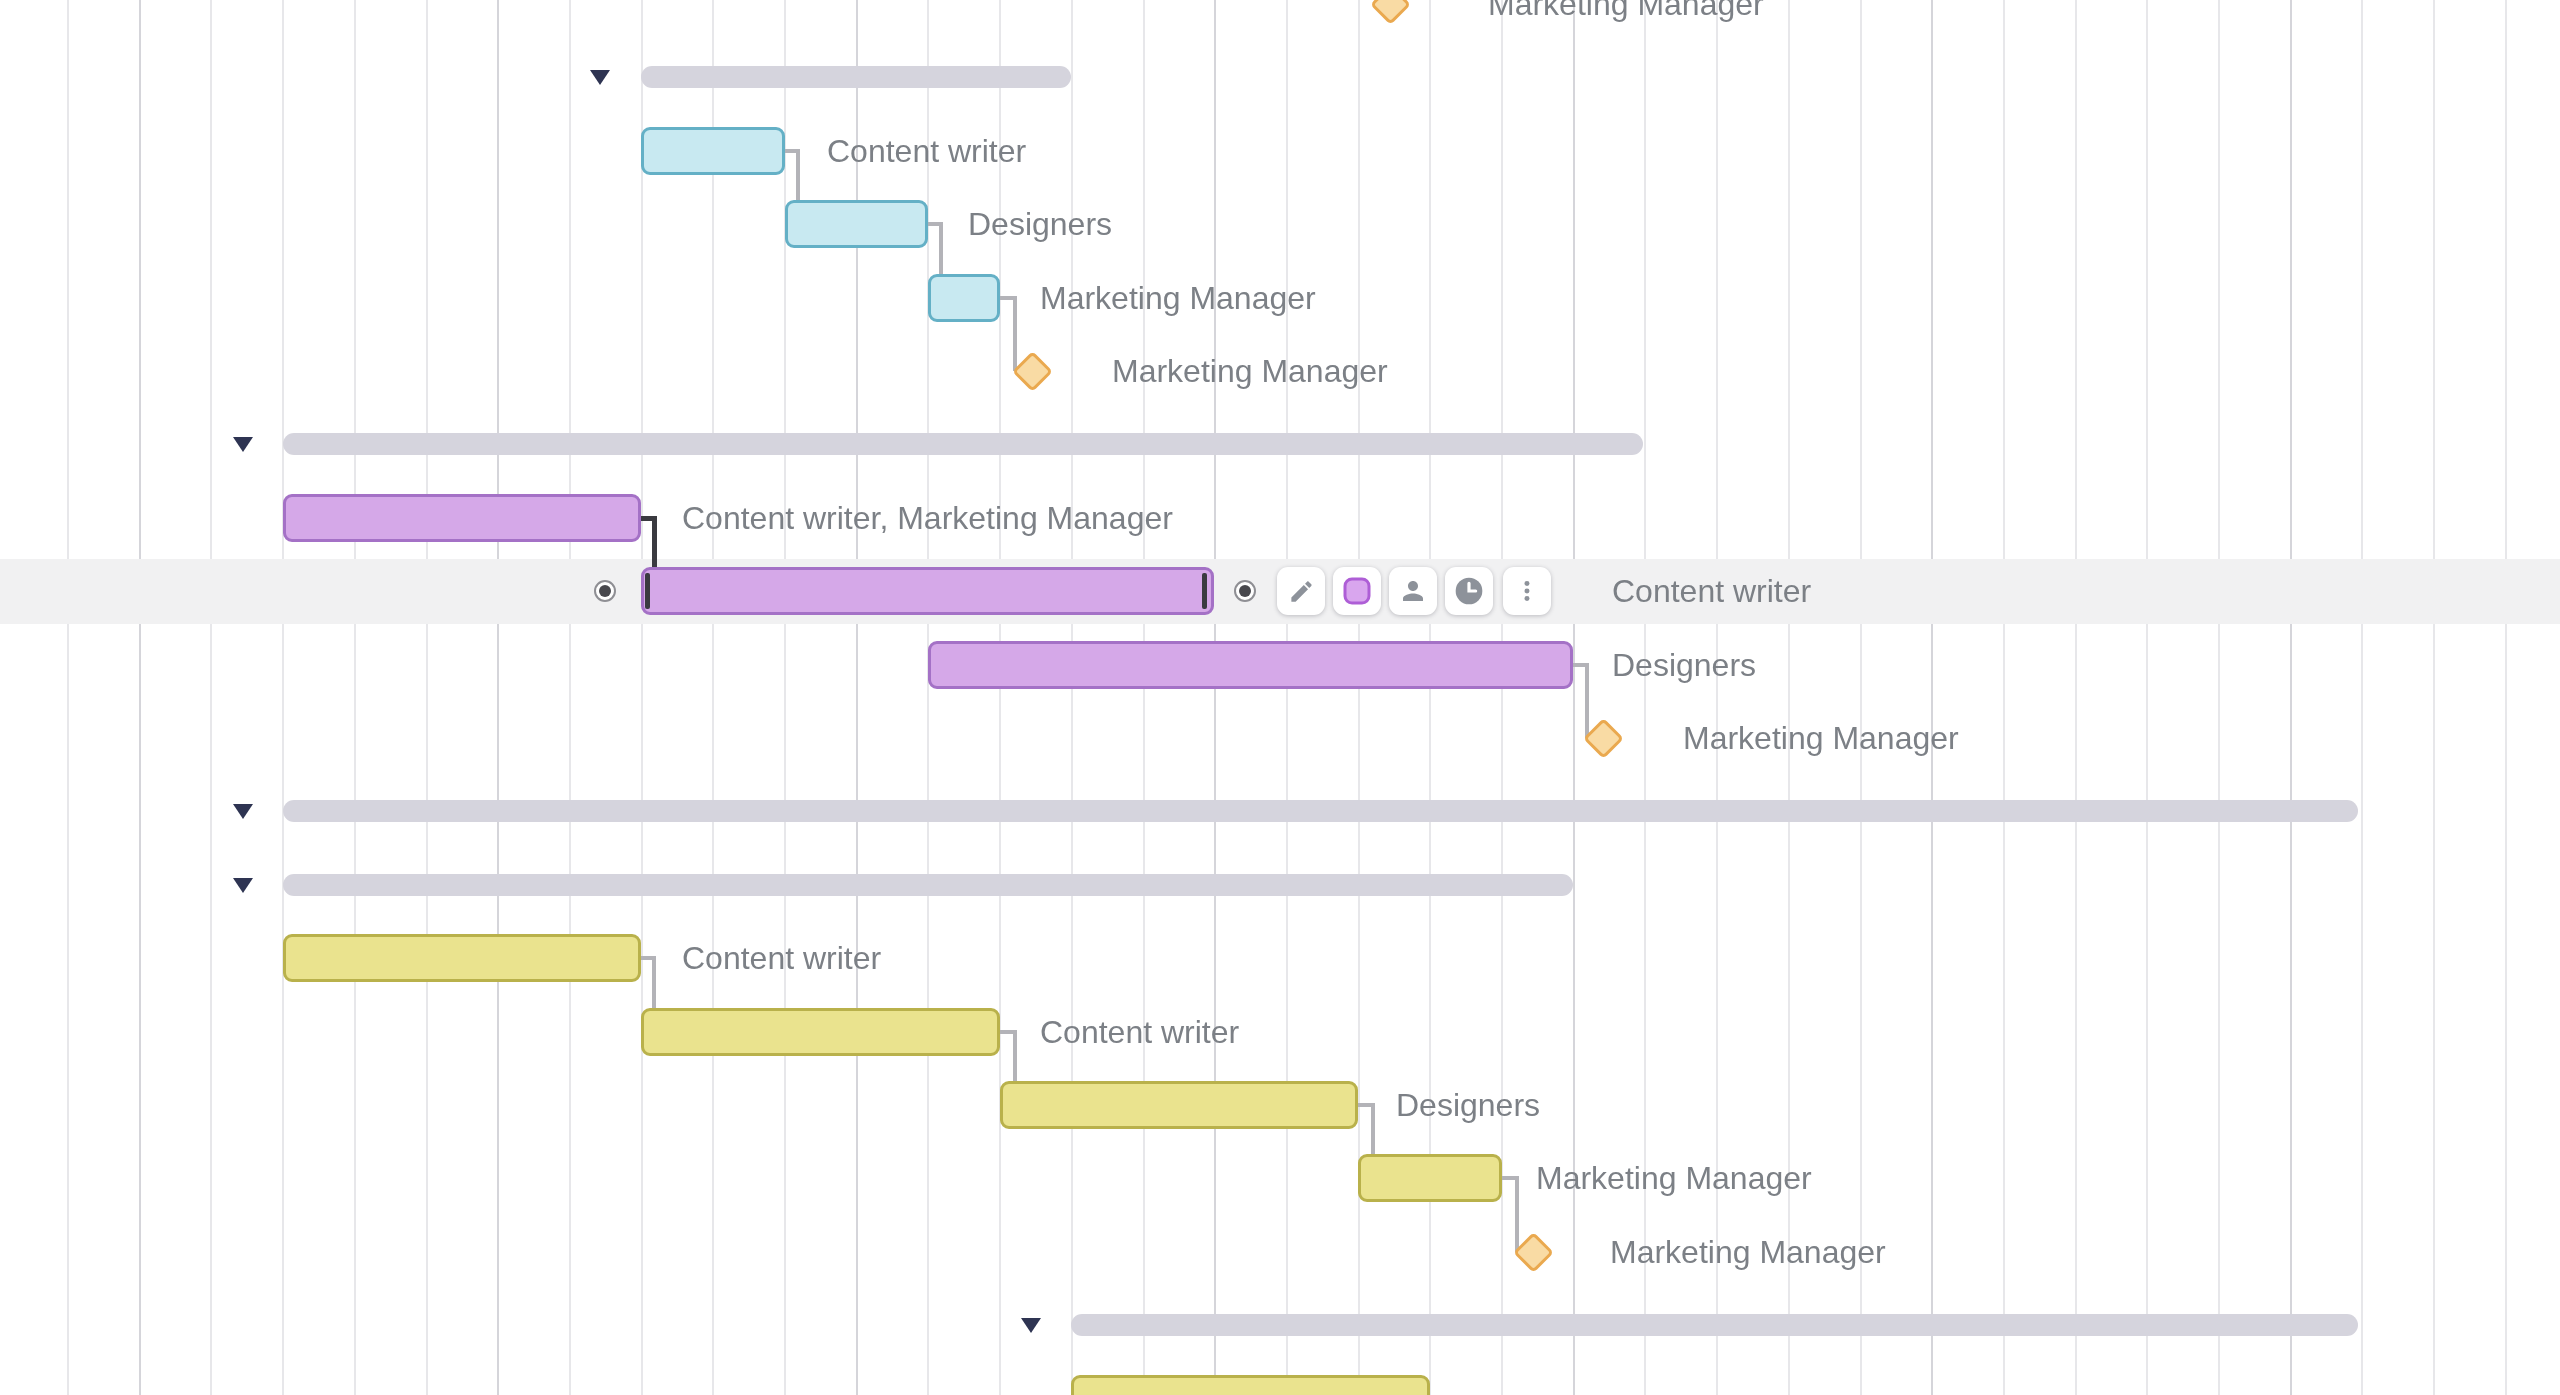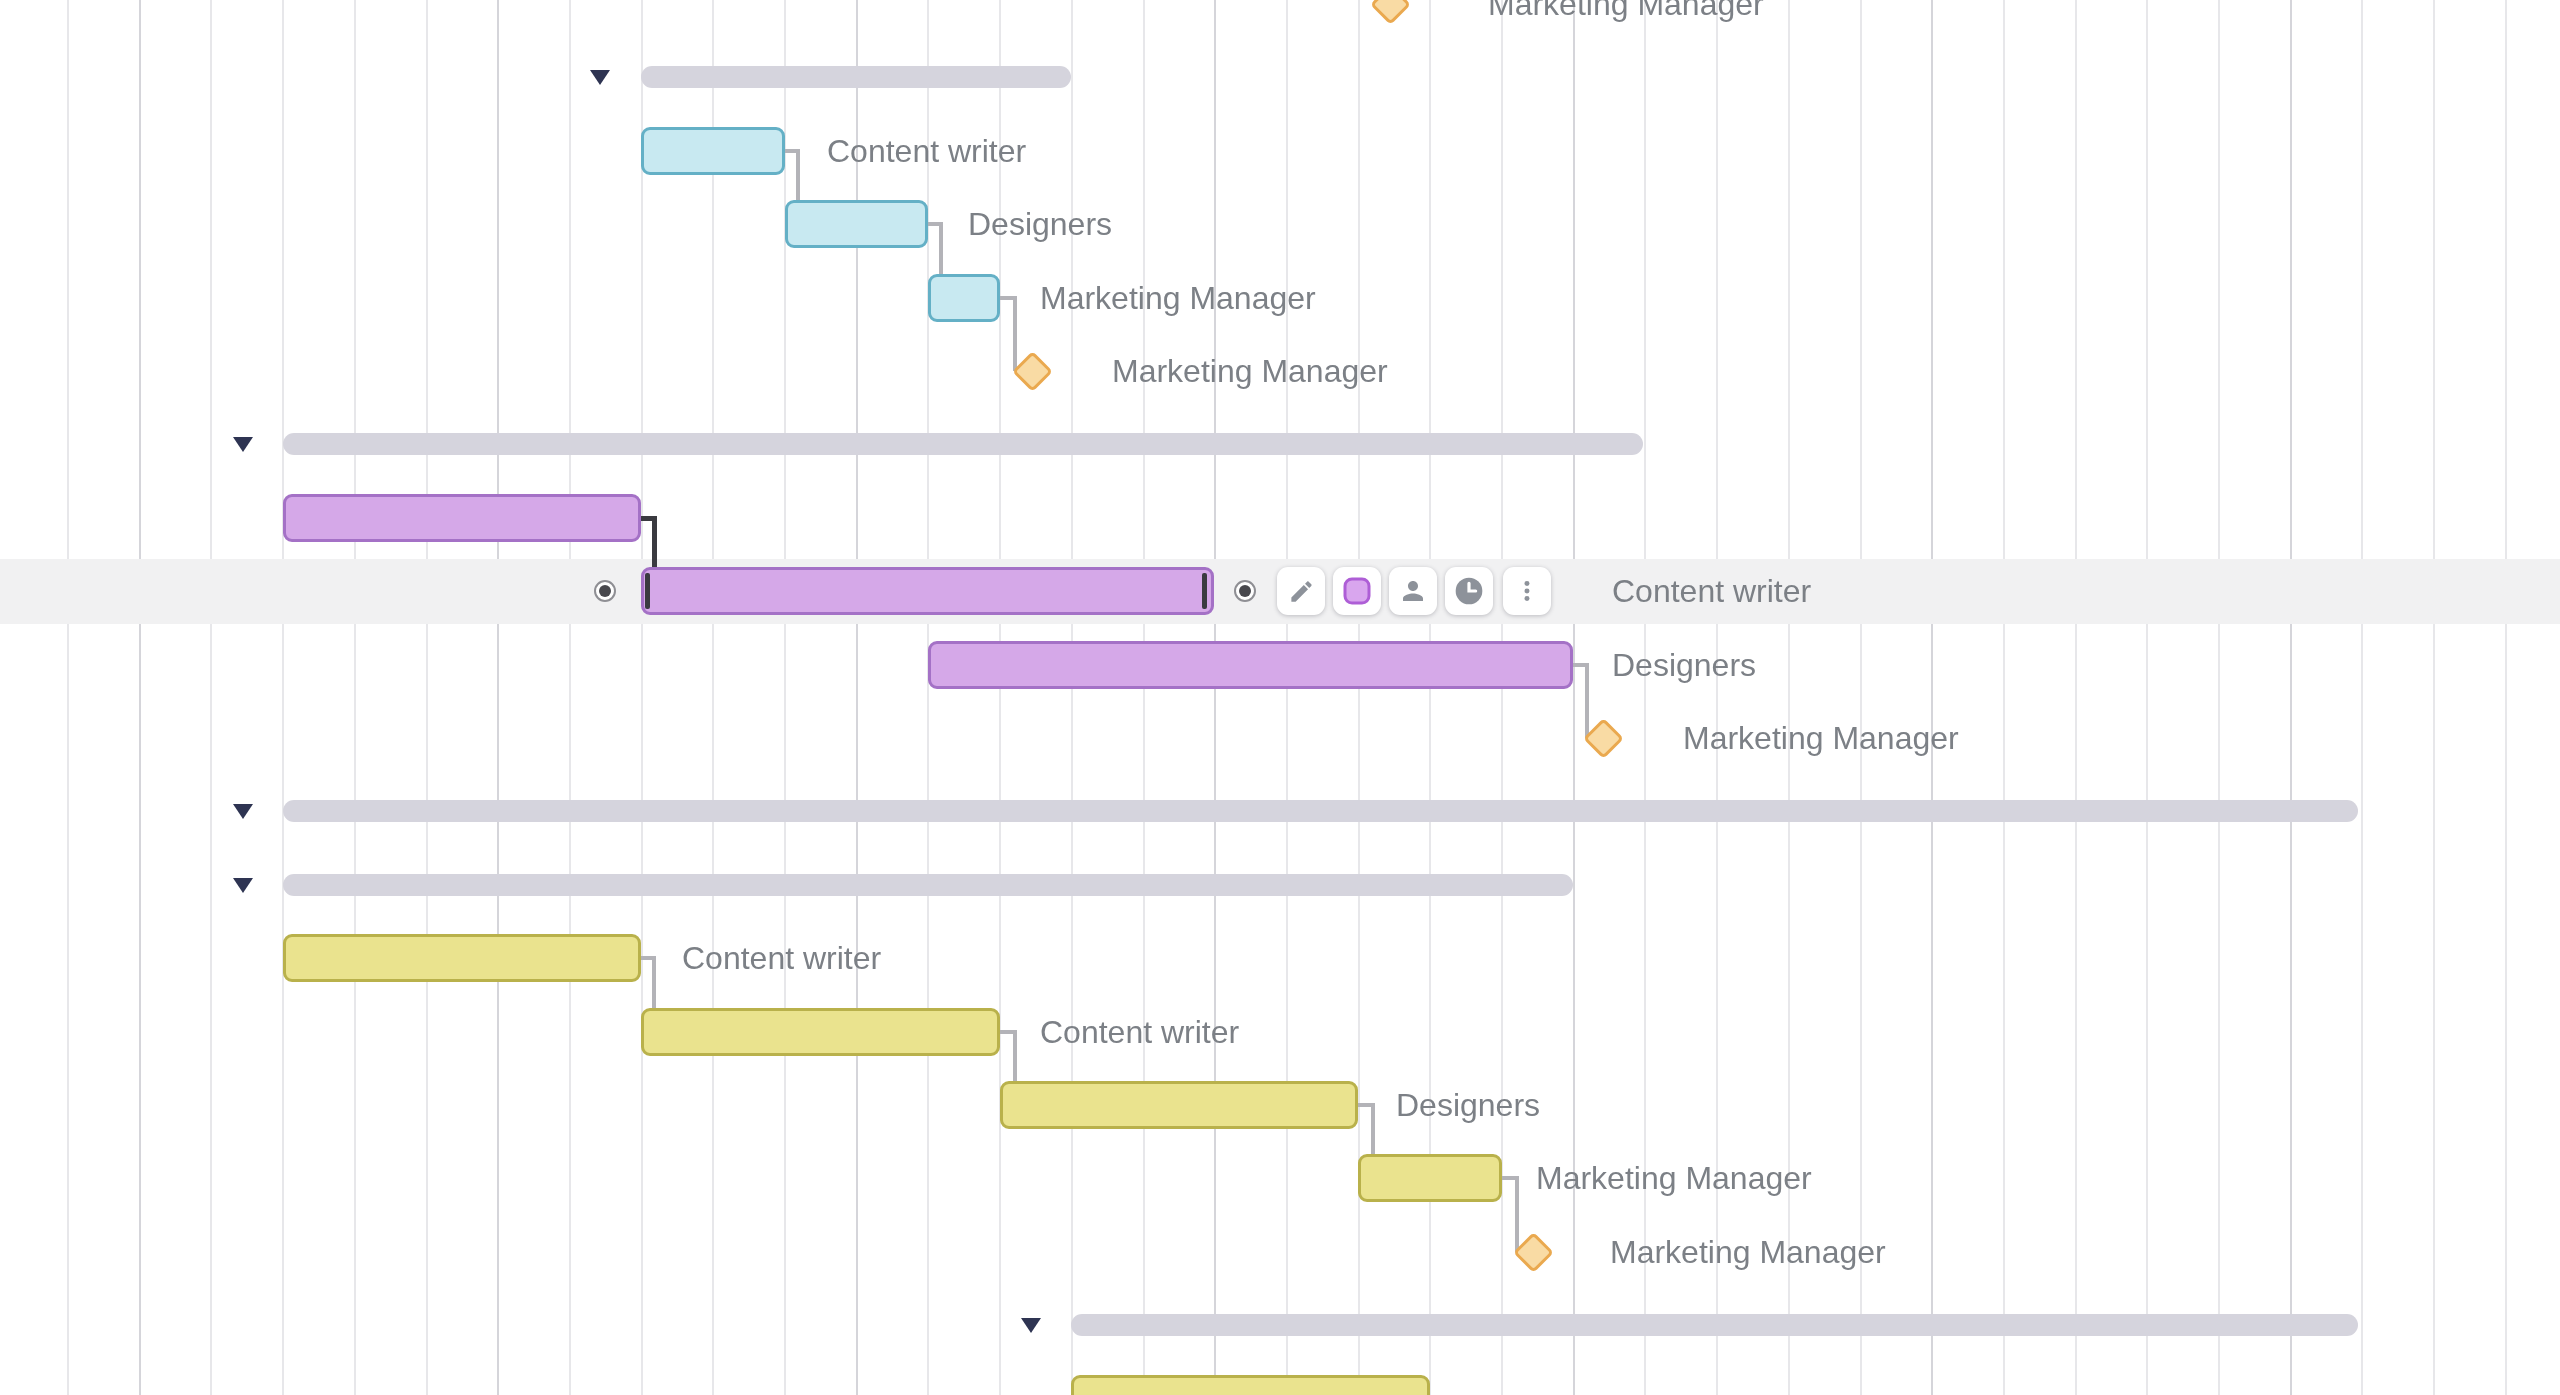--- a/index.html
+++ b/index.html
@@ -96,20 +96,21 @@
     <div class="bar-label" style="left: 827px; top: 134px; color: rgb(124, 128, 134);">Content writer</div>
     <div class="task-bar" style="left: 785px; top: 200px; width: 143px; background: rgb(200, 233, 241); border-color: rgb(100, 176, 198);"></div>
     <div class="bar-label" style="left: 968px; top: 207px; color: rgb(124, 128, 134);">Designers</div>
     <div class="task-bar" style="left: 928px; top: 274px; width: 72px; background: rgb(200, 233, 241); border-color: rgb(100, 176, 198);"></div>
     <div class="bar-label" style="left: 1040px; top: 281px; color: rgb(124, 128, 134);">Marketing Manager</div>
     <div class="milestone" style="left: 1017.5px; top: 356.5px; background: rgb(249, 219, 164); border-color: rgb(234, 169, 79);"></div>
     <div class="bar-label" style="left: 1112px; top: 354px; color: rgb(124, 128, 134);">Marketing Manager</div>
     <div class="twirl" style="left: 233px; top: 437px; border-top: 15px solid rgb(46, 52, 82);"></div>
     <div class="summary-bar" style="left: 283px; top: 433px; width: 1360px; background: rgb(213, 212, 221);"></div>
     <div class="task-bar" style="left: 283px; top: 494px; width: 358px; background: rgb(213, 168, 232); border-color: rgb(164, 113, 198);"></div>
+    <div class="bar-label" style="left: 682px; top: 501px; color: rgb(124, 128, 134);">Content writer, Marketing Manager</div>
     <div class="task-bar" style="left: 641px; top: 567px; width: 573px; background: rgb(213, 168, 232); border-color: rgb(164, 113, 198);"></div>
     <div class="bar-label" style="left: 1612px; top: 574px; color: rgb(124, 128, 134);">Content writer</div>
     <div class="task-bar" style="left: 928px; top: 641px; width: 645px; background: rgb(213, 168, 232); border-color: rgb(164, 113, 198);"></div>
     <div class="bar-label" style="left: 1612px; top: 648px; color: rgb(124, 128, 134);">Designers</div>
     <div class="milestone" style="left: 1588.5px; top: 723.5px; background: rgb(249, 219, 164); border-color: rgb(234, 169, 79);"></div>
     <div class="bar-label" style="left: 1683px; top: 721px; color: rgb(124, 128, 134);">Marketing Manager</div>
     <div class="twirl" style="left: 233px; top: 804px; border-top: 15px solid rgb(46, 52, 82);"></div>
     <div class="summary-bar" style="left: 283px; top: 800px; width: 2075px; background: rgb(213, 212, 221);"></div>
     <div class="twirl" style="left: 233px; top: 878px; border-top: 15px solid rgb(46, 52, 82);"></div>
     <div class="summary-bar" style="left: 283px; top: 874px; width: 1290px; background: rgb(213, 212, 221);"></div>

